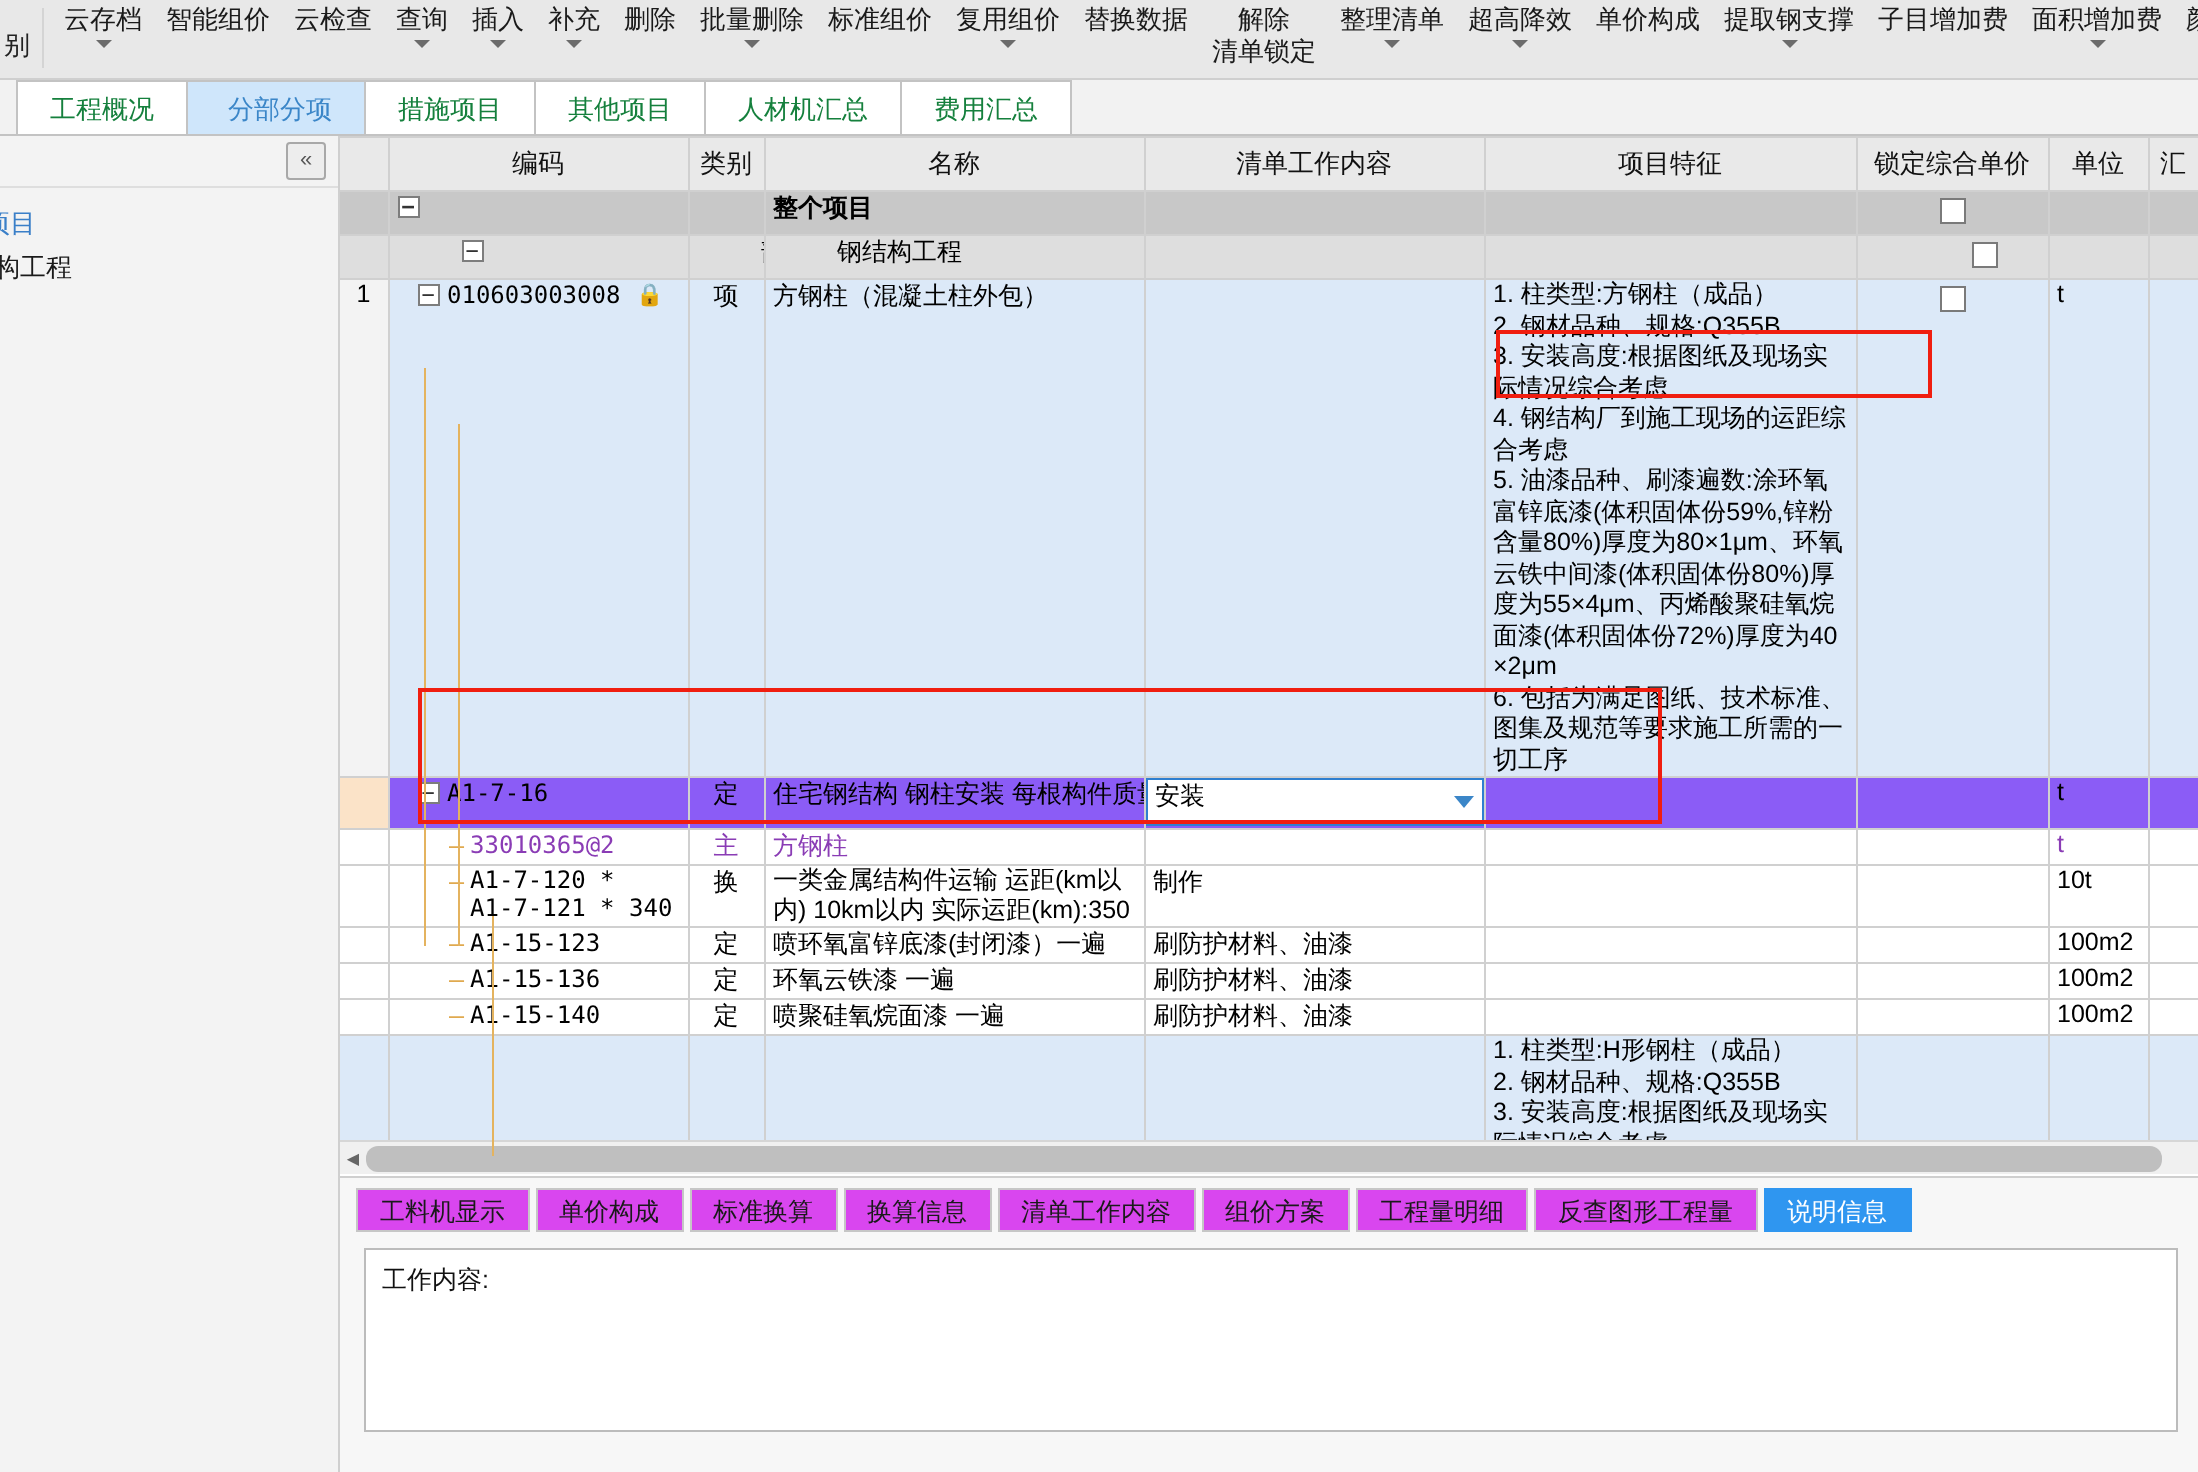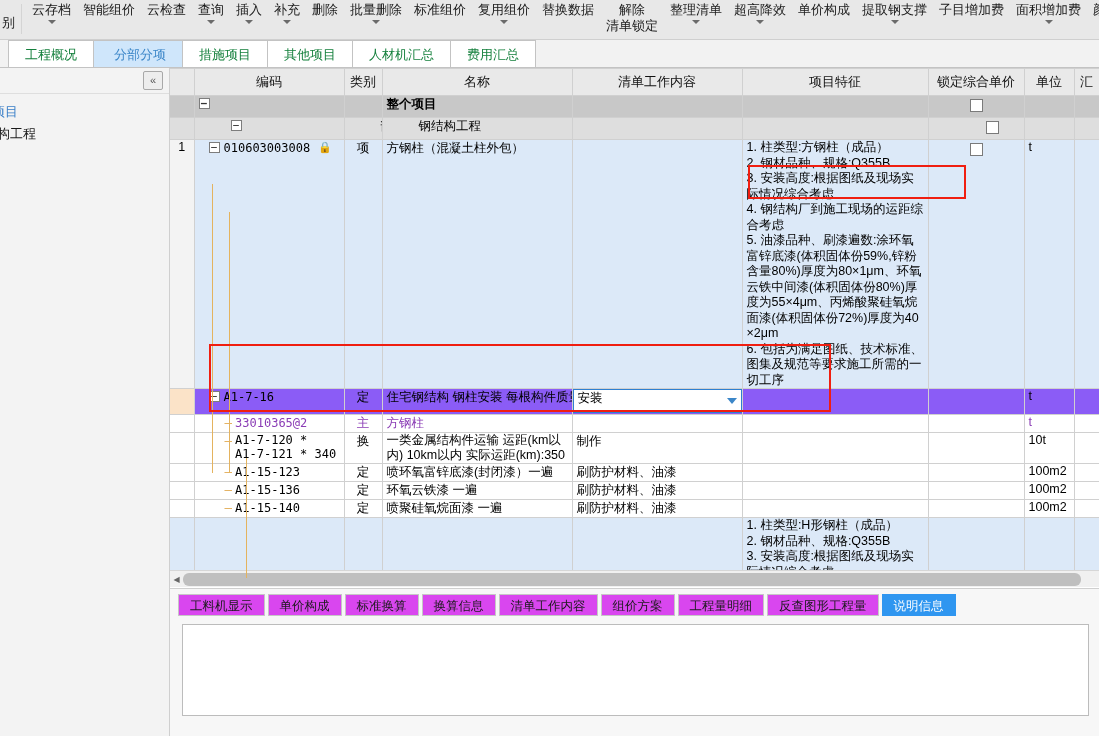--- a/index.html
+++ b/index.html
@@ -508,17 +508,18 @@
         <div class="btab">标准换算</div>
         <div class="btab">换算信息</div>
         <div class="btab">清单工作内容</div>
         <div class="btab">组价方案</div>
         <div class="btab">工程量明细</div>
         <div class="btab">反查图形工程量</div>
         <div class="btab active">说明信息</div>
       </div>
     <div class="bcontent">
       <div class="bbox">
+        <div>工作内容:</div>
       </div>
     </div>
   </div>
 
 </div>
 
 </body></html>

